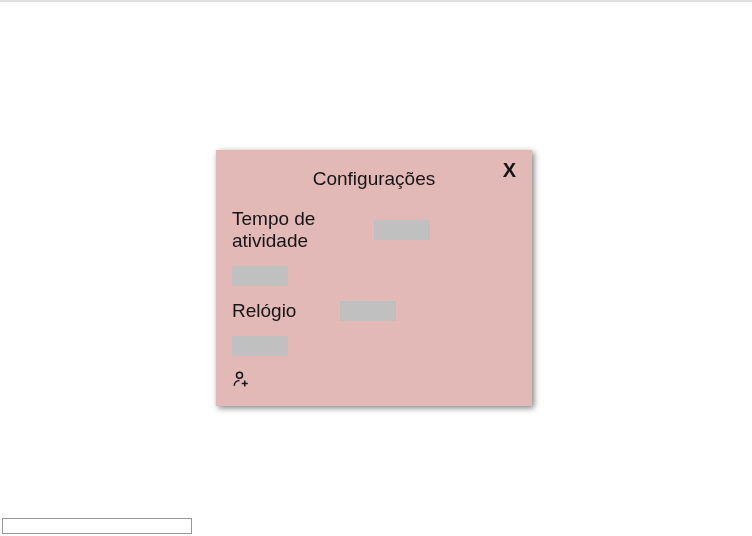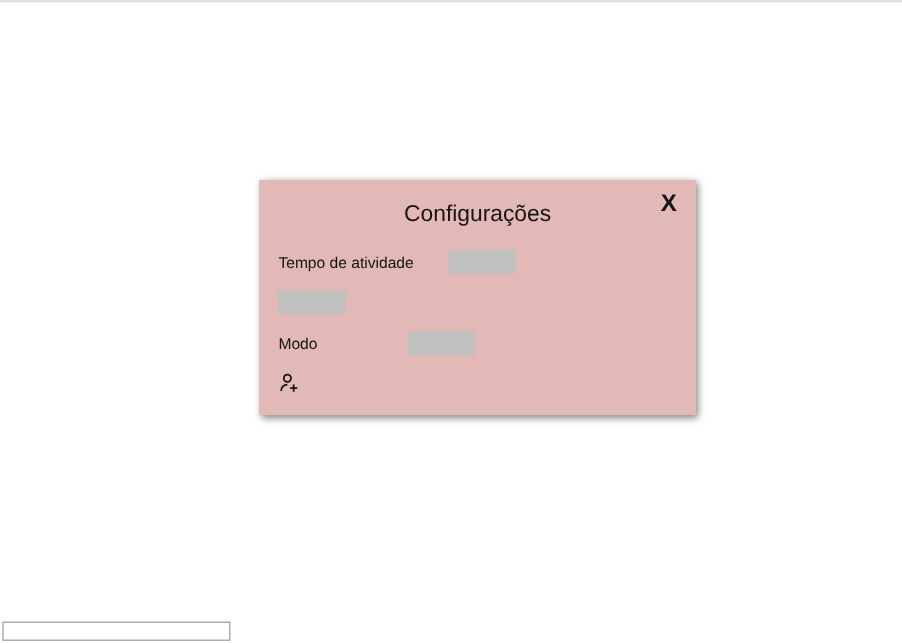--- a/index.html
+++ b/index.html
@@ -12,21 +12,21 @@
       height: 536px;
       background: #ffffff;
       font-family: Arial, Helvetica, sans-serif;
       position: relative;
       border-top: 2px solid #e0e0e0;
     }
     .modal {
       position: absolute;
       left: 216px;
       top: 148px;
-      width: 364px;
+      width: 316px;
       background: #e2b9b6;
       box-shadow: 2px 2px 6px rgba(0,0,0,0.5);
       padding: 12px 16px 16px 16px;
     }
     .modal-header {
       position: relative;
       text-align: center;
       margin-bottom: 18px;
     }
     .modal-title {
@@ -45,21 +45,21 @@
       color: #151515;
       cursor: pointer;
       line-height: 1;
     }
     .field-row {
       display: flex;
       align-items: center;
       margin-bottom: 14px;
     }
     .field-label {
-      font-size: 13px;
+      font-size: 19px;
       color: #151515;
       width: 142px;
       flex-shrink: 0;
     }
     .field-label.short {
       width: 108px;
     }
     .field-input {
       width: 56px;
       height: 20px;
@@ -107,23 +107,26 @@
 
   <div class="field-row">
     <span class="field-label">Tempo de atividade</span>
     <input class="field-input" type="text" value="" style="">
   </div>
 
   <div class="field-row">
     <input class="field-input" type="text" value="" style="">
   </div>
 
+  <div class="field-row">
+    <span class="field-label short">Relógio</span>
+    <input class="field-input" type="text" value="" style="">
+  </div>
 
   <div class="field-row">
-    <span class="field-label short">Modo</span>
     <input class="field-input" type="text" value="" style="">
   </div>
 
   <div class="add-user">
     <svg viewBox="0 0 24 24">
       <circle cx="10" cy="7" r="4"></circle>
       <path d="M3 21c0-4 3-7 7-7"></path>
       <line x1="17" y1="14" x2="17" y2="22"></line>
       <line x1="13" y1="18" x2="21" y2="18"></line>
     </svg>

